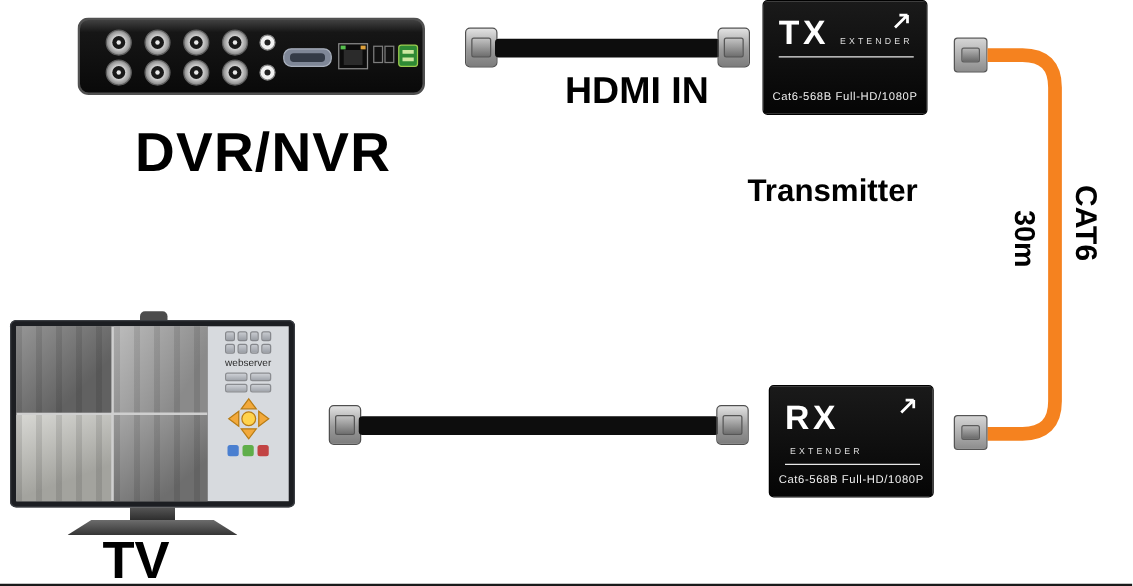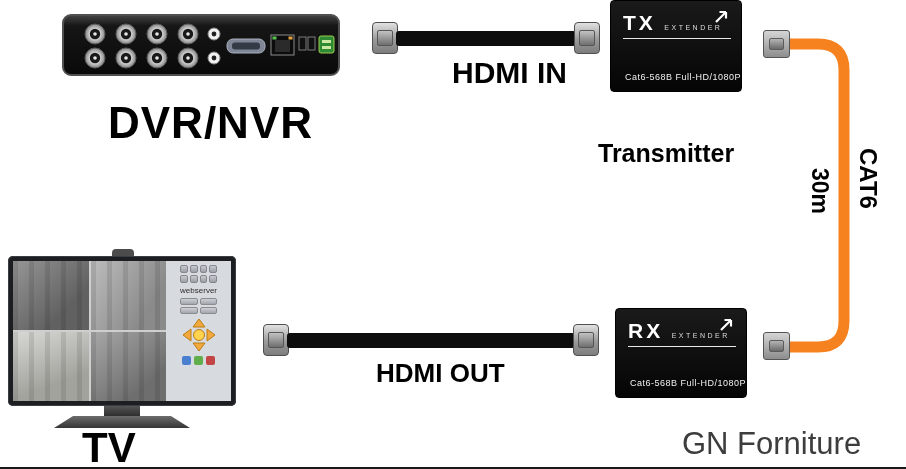--- a/index.html
+++ b/index.html
@@ -42,24 +42,24 @@
     position:absolute; top:9px; height:15px;
     background:var(--cable,#0d0d0d); border-radius:3px;
   }
 
   
   .ext-box {
     background:linear-gradient(180deg,#1a1a1a,#050505);
     border:1px solid #000; border-radius:4px; color:#fff;
   }
   .ext-head { position:absolute; left:12px; top:10px; right:10px; border-bottom:1.5px solid #e8e8e8; padding-bottom:3px; }
-  .ext-title { font-size:21px; font-weight:bold; letter-spacing:3px; }
+  .ext-title { font-size:27px; font-weight:bold; letter-spacing:3px; }
   .ext-sub { font-size:7px; letter-spacing:2.5px; color:#ddd; margin-left:4px; }
   .ext-arrow { position:absolute; right:0; top:-4px; }
-  .ext-footer { position:absolute; left:0; right:0; bottom:9px; text-align:right; font-size:9px; color:#f0f0f0; letter-spacing:0.5px; }
+  .ext-footer { position:absolute; left:0; right:0; bottom:9px; text-align:center; font-size:9px; color:#f0f0f0; letter-spacing:0.5px; }
 
   
   .coupler {
     position:absolute; width:27px; height:28px;
     background:linear-gradient(180deg,#d5d5d5,#8d8d8d);
     border:1px solid #555; border-radius:3px;
   }
   .coupler::after {
     content:''; position:absolute; left:5px; right:5px; top:7px; bottom:7px;
     background:linear-gradient(180deg,#b5b5b5,#6a6a6a); border:1px solid #5c5c5c; border-radius:2px;
@@ -229,21 +229,20 @@
     </div>
     <div class="ext-footer">Cat6-568B  Full-HD/1080P</div>
   </div>
   <div class="coupler" style="left:763px; top:332px;"></div>
 
   <div class="abs cable-wrap" style="left:263px; top:324px; width:336px;">
     <div class="plug" style="left:0;"></div>
     <div class="cable-body" style="left:24px; width:288px;"></div>
     <div class="plug" style="left:310px;"></div>
   </div>
-  <div class="abs lbl hdmi-out-label">HDMI OUT</div>
 
   <div class="abs tv">
     <div class="tv-cam"></div>
     <div class="tv-frame">
       <div class="tv-screen">
         <div class="cam-grid">
           <div class="cam q1"></div>
           <div class="cam q2"></div>
           <div class="cam q3"></div>
           <div class="cam q4"></div>
@@ -279,16 +278,15 @@
               <i class="dot-r"></i>
           </div>
         </div>
       </div>
     </div>
     <div class="tv-neck"></div>
     <div class="tv-base"></div>
   </div>
   <div class="abs lbl tv-label">TV</div>
 
-  <div class="abs watermark">GN Forniture</div>
 
   <div class="abs bottom-edge"></div>
 </div>
 
 </body></html>

